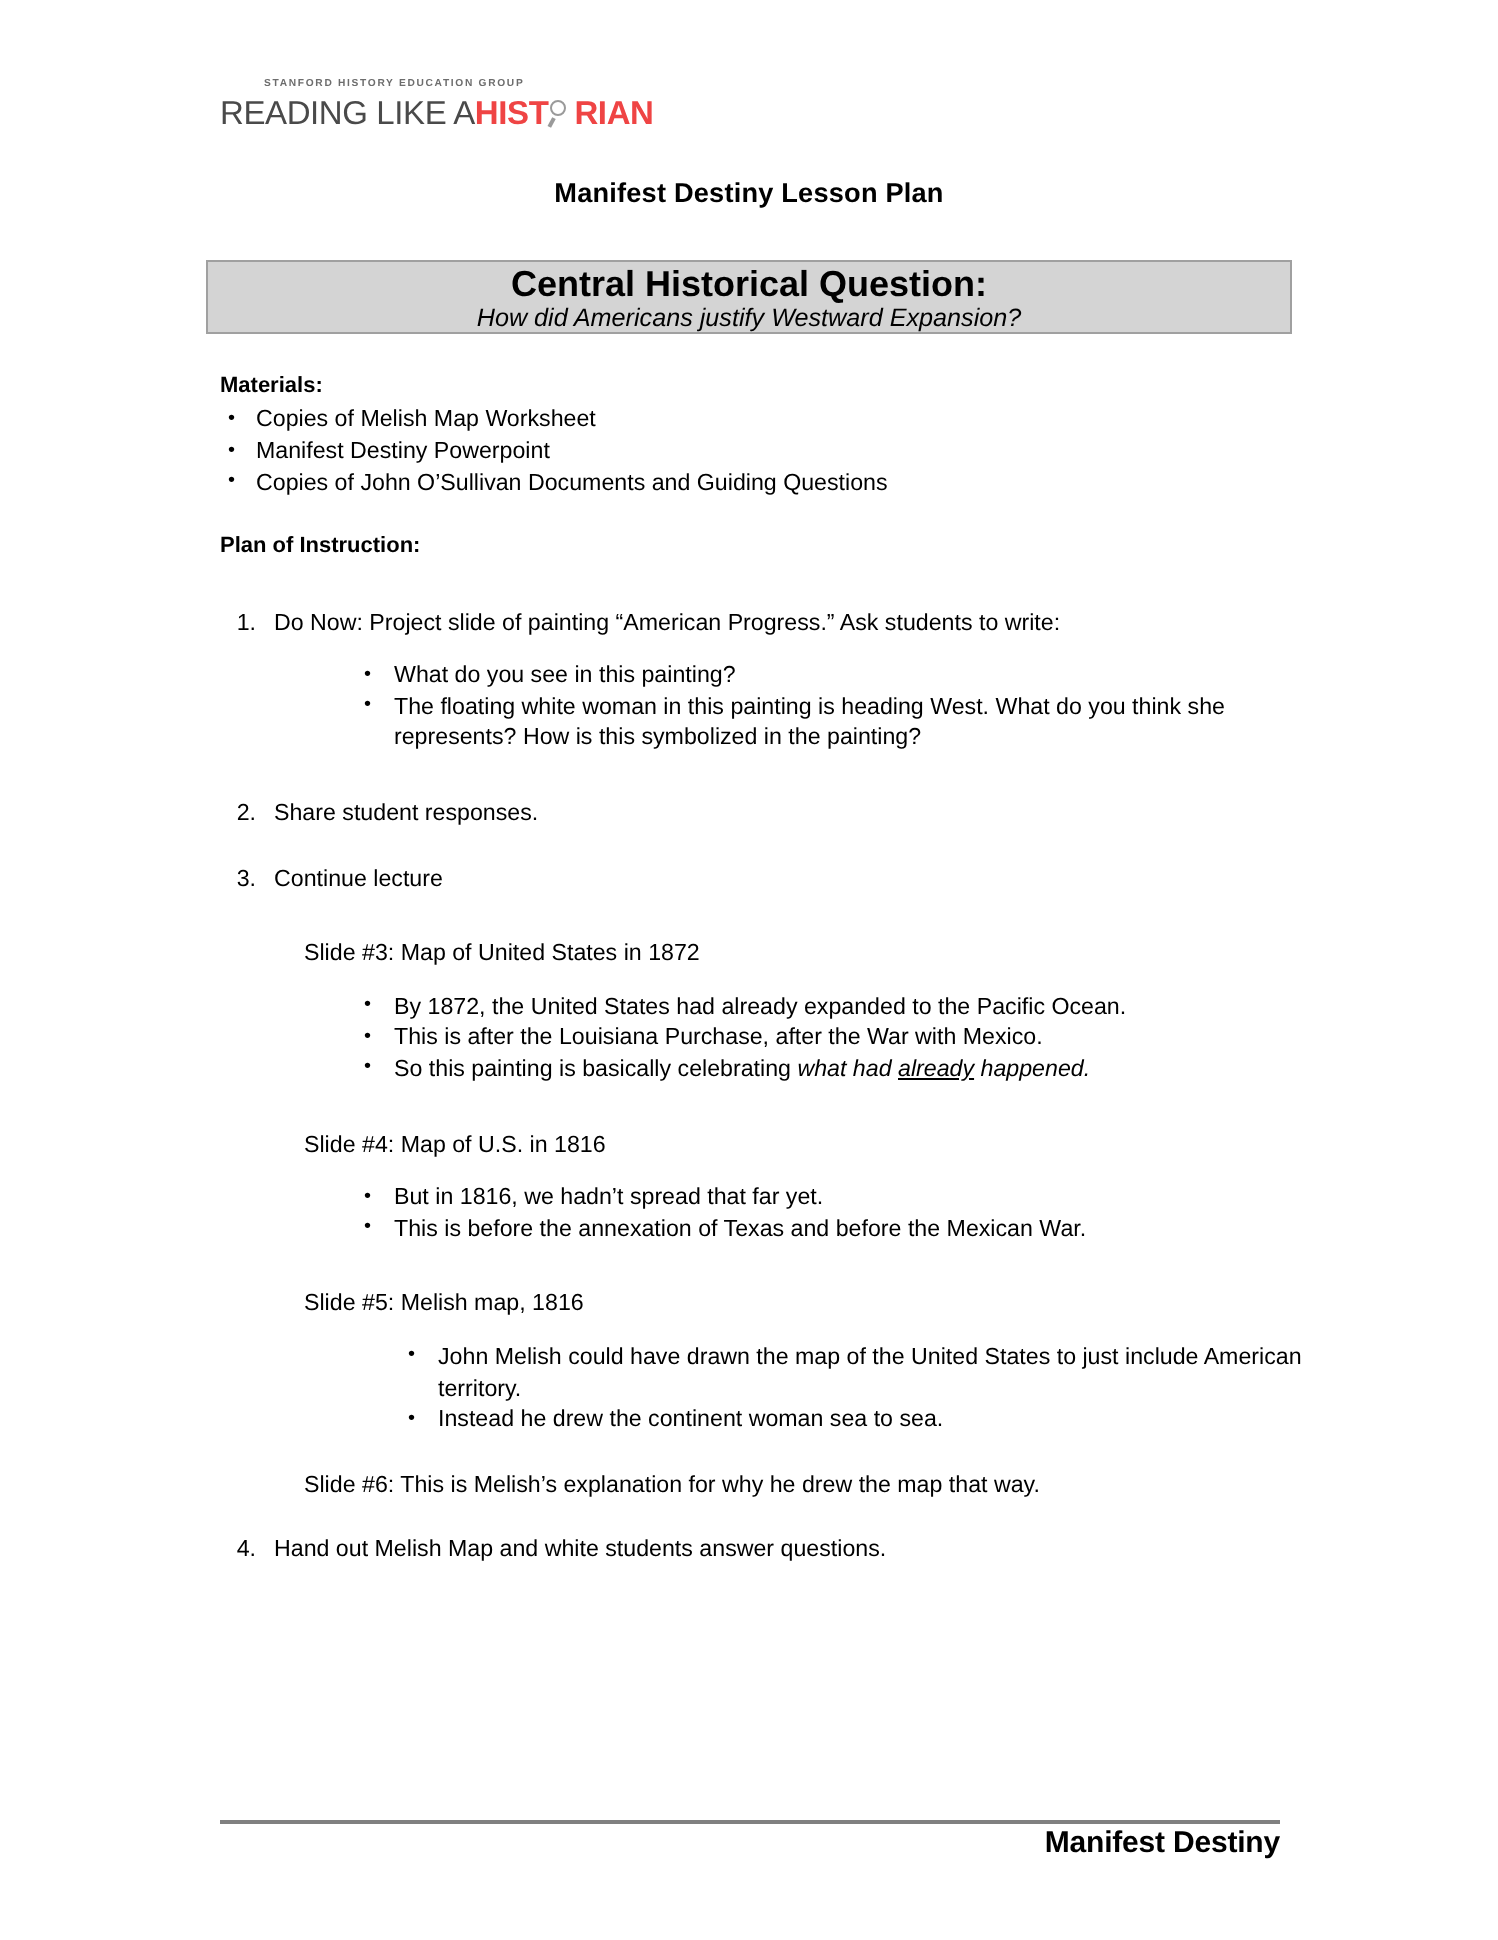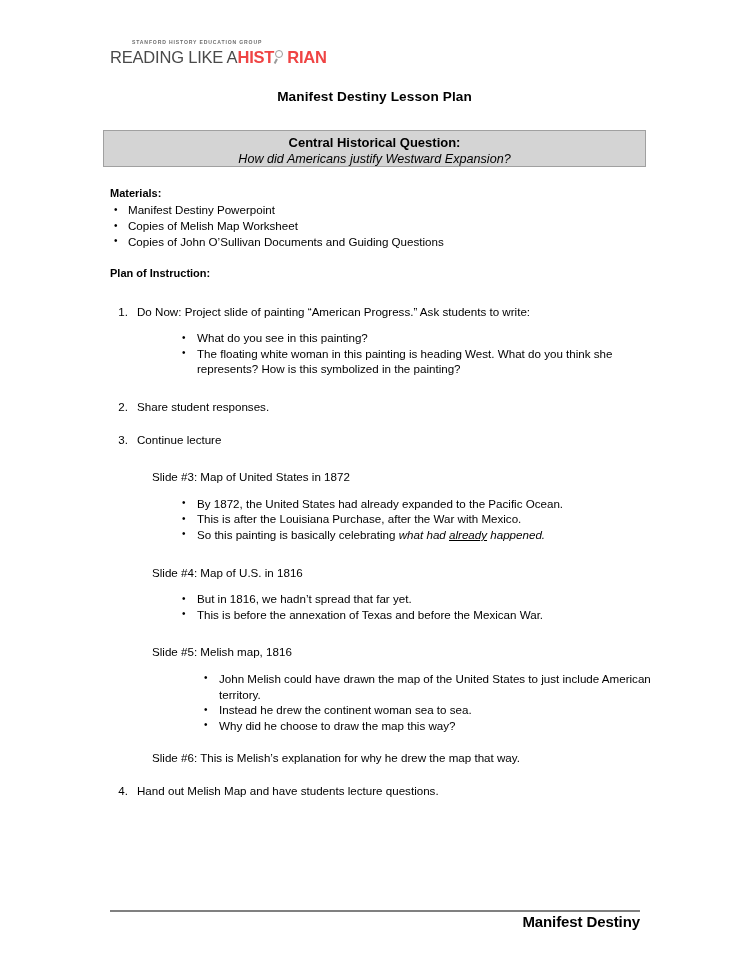--- a/index.html
+++ b/index.html
@@ -108,21 +108,21 @@
     top: 130px;
     width: 543px;
     height: 37px;
     background: #d4d4d4;
     border: 1px solid #a0a0a0;
     box-sizing: border-box;
     text-align: center;
     padding-top: 3px;
   }
   .chq-title {
-    font-size: 13px;
+    font-size: 18px;
     font-weight: 700;
     line-height: 17px;
   }
   .chq-sub {
     font-size: 12.6px;
     font-style: italic;
     line-height: 17px;
   }
 
   
@@ -250,22 +250,22 @@
 
   <div class="chq-box">
     <div class="chq-title">Central Historical Question:</div>
     <div class="chq-sub">How did Americans justify Westward Expansion?</div>
   </div>
 
   <div class="content">
 
     <div class="sec-head">Materials:</div>
     <ul class="bullets">
+      <li>Copies of Melish Map Worksheet</li>
       <li>Manifest Destiny Powerpoint</li>
-      <li>Copies of Melish Map Worksheet</li>
       <li>Copies of John O’Sullivan Documents and Guiding Questions</li>
     </ul>
 
     <div class="gap-md"></div>
     <div class="sec-head">Plan of Instruction:</div>
 
     <div class="gap-lg"></div>
     <div class="numitem">
       <span class="num">1.</span>
       <span>Do Now:  Project slide of painting “American Progress.”  Ask students to write:</span>
@@ -304,30 +304,29 @@
       <li>But in 1816, we hadn’t spread that far yet.</li>
       <li>This is before the annexation of Texas and before the Mexican War.</li>
     </ul>
 
     <div class="gap-lg"></div>
     <div class="slide-head">Slide #5:  Melish map, 1816</div>
     <div class="gap-sm"></div>
     <ul class="slide-bullets deep">
       <li>John Melish could have drawn the map of the United States to just include American territory.</li>
       <li>Instead he drew the continent woman sea to sea.</li>
-      <li>Why did he choose to draw the map this way?</li>
     </ul>
 
     <div class="gap-md"></div>
     <div class="slide-head">Slide #6:  This is Melish’s explanation for why he drew the map that way.</div>
 
     <div class="gap-md"></div>
     <div class="numitem">
       <span class="num">4.</span>
-      <span>Hand out Melish Map and have students lecture questions.</span>
+      <span>Hand out Melish Map and white students answer questions.</span>
     </div>
 
   </div>
 
   <div class="footer-rule"></div>
   <div class="footer-text">Manifest Destiny</div>
 
 </div>
 
 </body></html>

